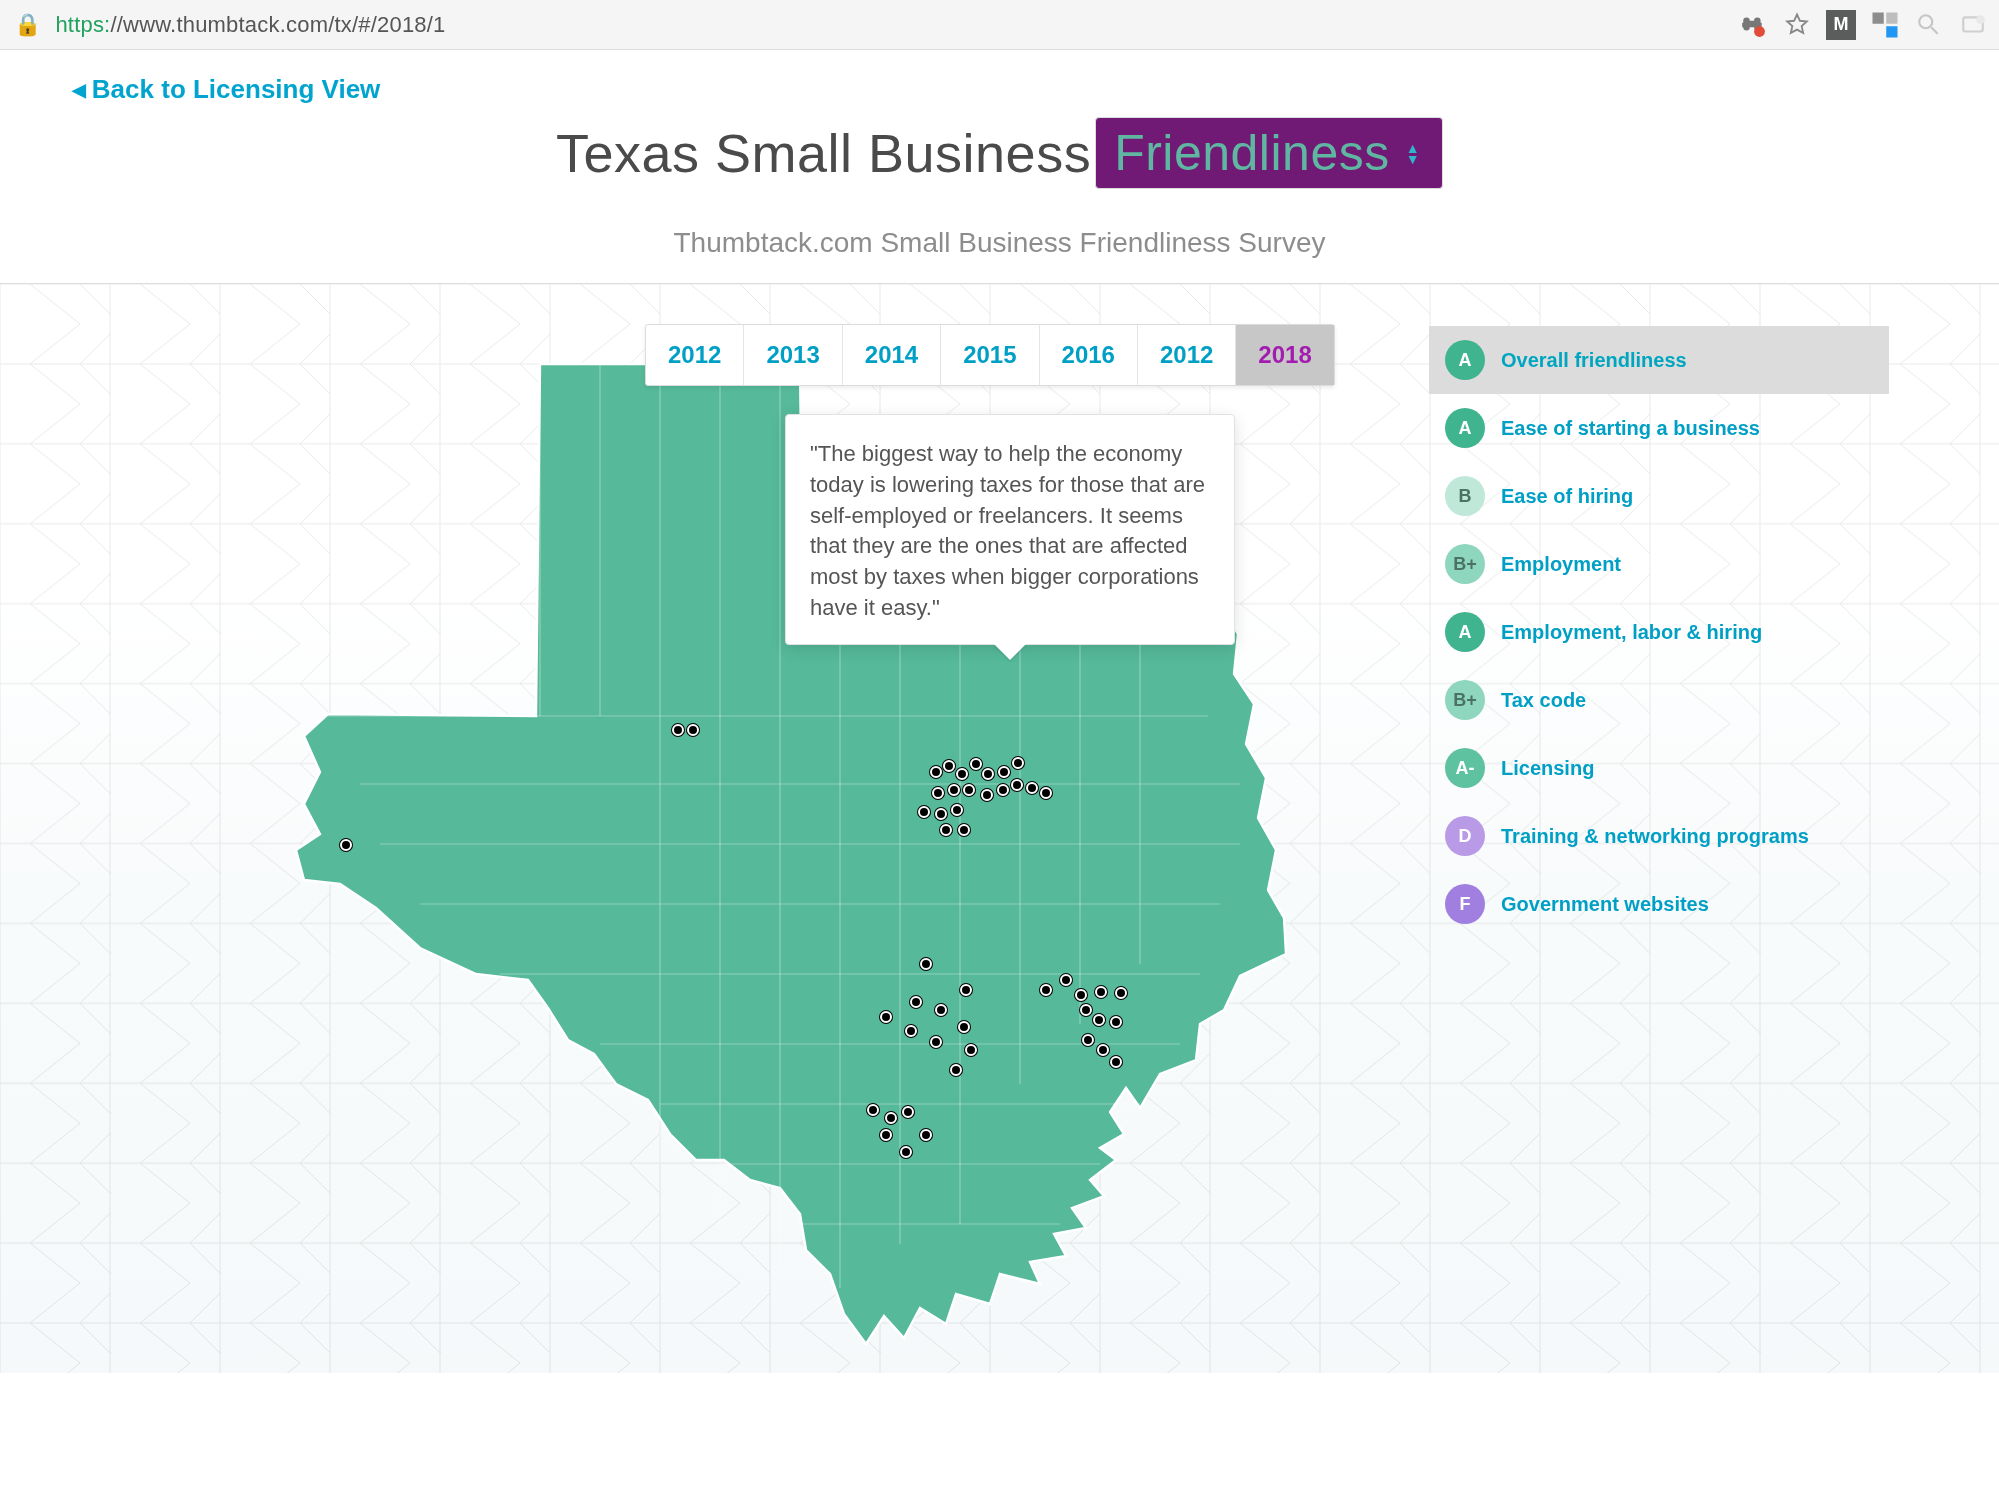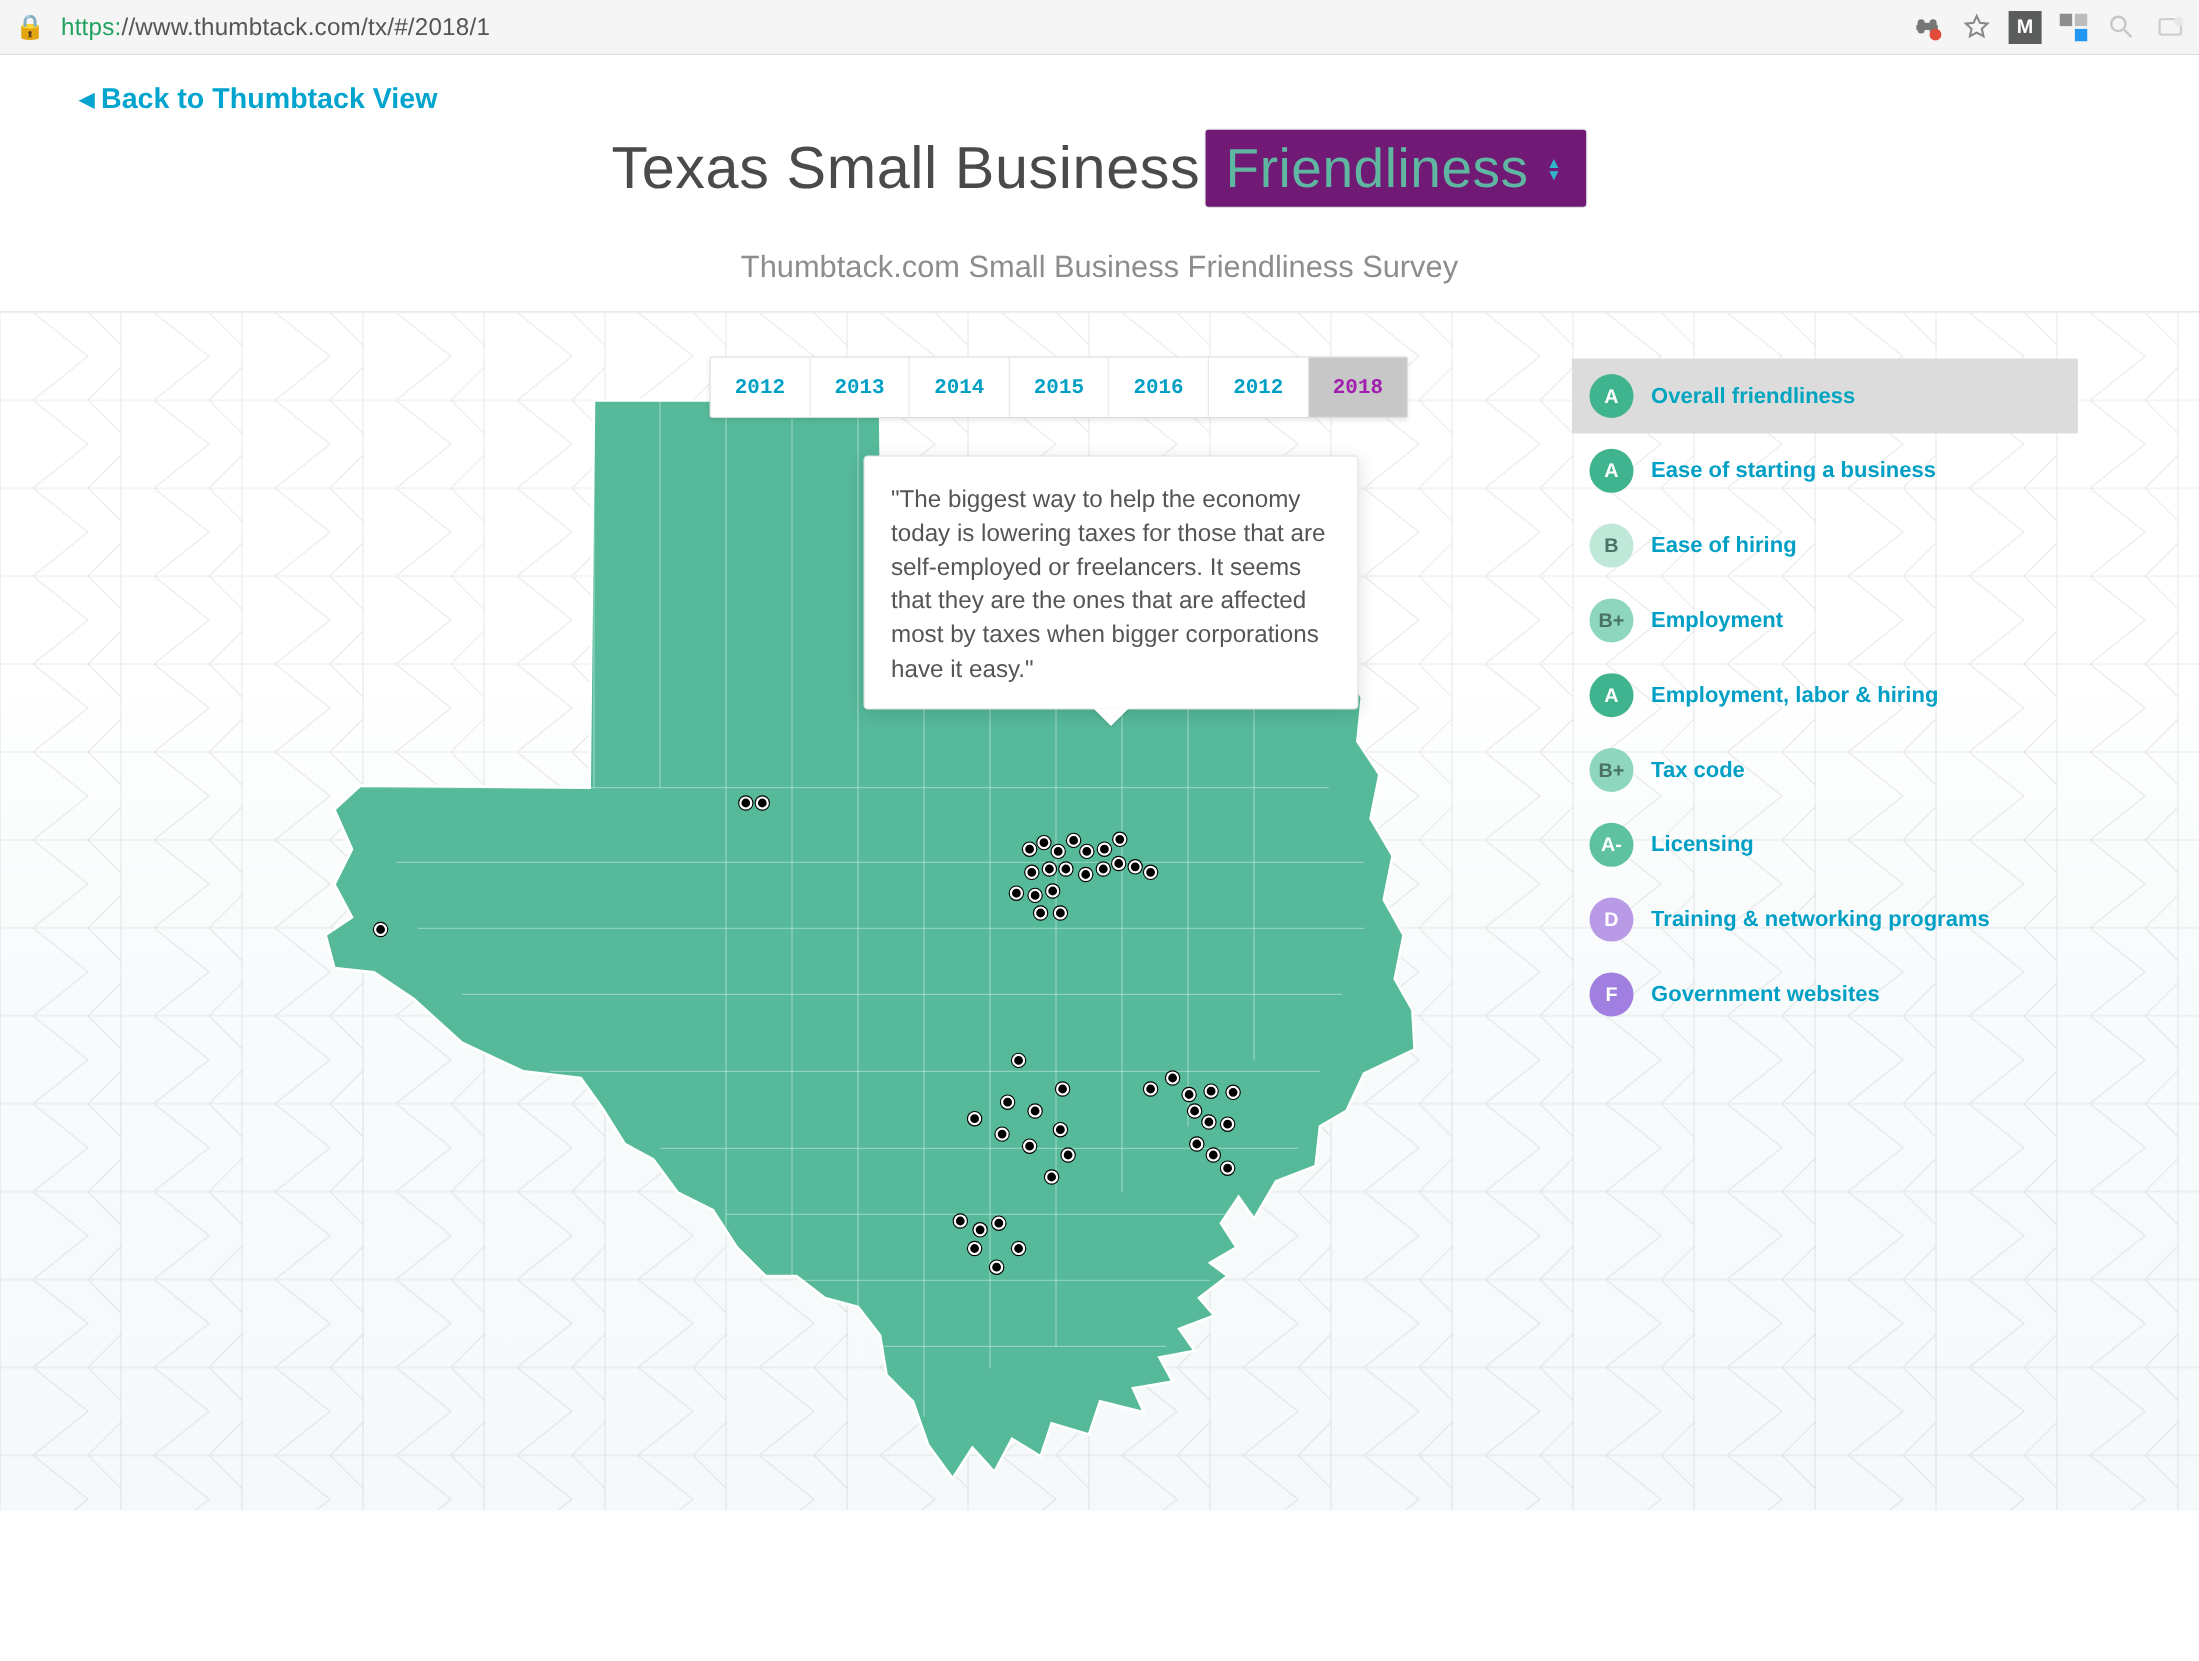--- a/index.html
+++ b/index.html
@@ -24,21 +24,21 @@
   .select-wrap .sel-label { color:#5fb7a1; font-size:50px; font-weight:400; }
   .select-wrap .updown { display:flex; flex-direction:column; gap:1px; color:#2fb6c9; font-size:14px; line-height:10px; }
   .subtitle { text-align:center; color:#8d8d8d; font-size:28px; margin-top:38px; }
   
   .map-viewport { position:relative; width:100%; height:1090px; border-top:1px solid #ddd; background:linear-gradient(to bottom, rgba(0,0,0,0) 300px, rgba(230,240,243,.6) 600px, rgba(230,240,243,.9) 100%); overflow:hidden; }
   .map-bg { position:absolute; inset:0; }
   .map-bg svg { width:100%; height:100%; }
   .texas { position:absolute; left:200px; top:0; }
   
   .year-tabs { position:absolute; top:40px; left:645px; display:flex; background:#fff; border:1px solid #dcdcdc; border-radius:3px; box-shadow:0 2px 4px rgba(0,0,0,.08); }
-  .year-tab { padding:16px 22px; font-size:19px; font-weight:700; color:#009fc5; border-right:1px solid #e5e5e5; cursor:pointer;font-family:Liberation Mono, monospace; }
+  .year-tab { padding:16px 22px; font-size:24px; font-weight:700; color:#009fc5; border-right:1px solid #e5e5e5; cursor:pointer; }
   .year-tab:last-child { border-right:none; }
   .year-tab.active { background:#c7c7c7; color:#a21caf; }
   
   .quote-card { position:absolute; top:130px; left:785px; width:450px; background:#fff; border:1px solid #e2e2e2; border-radius:4px; box-shadow:0 4px 16px rgba(0,0,0,.12); padding:24px 24px 20px 24px; font-size:22px; line-height:1.4; color:#555; }
   .quote-card .attrib { text-align:right; color:#888; margin-top:18px; }
   .quote-card::after { content:""; position:absolute; left:50%; bottom:-16px; transform:translateX(-50%); border:16px solid transparent; border-top-color:#fff; border-bottom:none; filter:drop-shadow(0 2px 1px rgba(0,0,0,.08)); }
   
   .grade-list { position:absolute; top:42px; right:110px; width:460px; }
   .grade-row { display:flex; align-items:center; gap:16px; padding:14px 16px; cursor:pointer; }
   .grade-row.selected { background:#dcdcdc; }
@@ -88,21 +88,21 @@
     <svg width="26" height="26" viewBox="0 0 24 24">
         <rect x="3" y="5" width="18" height="13" rx="2" fill="none" stroke="#aaa" stroke-width="2"></rect>
         <circle cx="19" cy="7" r="4" fill="#ddd"></circle>
       </svg>
   </div>
 </div>
 
 <div class="top-area">
   <a href="#" class="back-link">
     <span class="tri">◀</span>
-    <span>Back to Thumbtack View</span>
+    <span>Back to Licensing View</span>
   </a>
   <div class="title-row">
     <h1>
       <span>Texas Small Business</span>
       <span class="select-wrap">
         <span class="sel-label">Friendliness</span>
         <span class="updown">
             <span>▲</span>
             <span>▼</span>
           </span>

